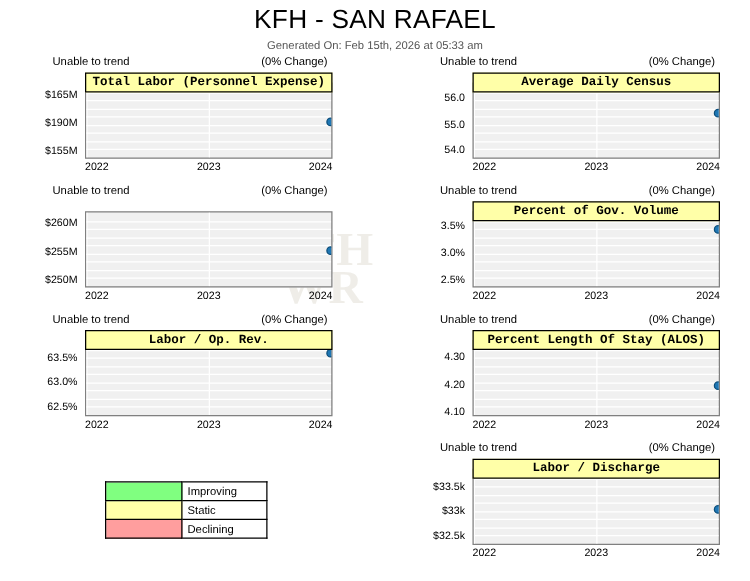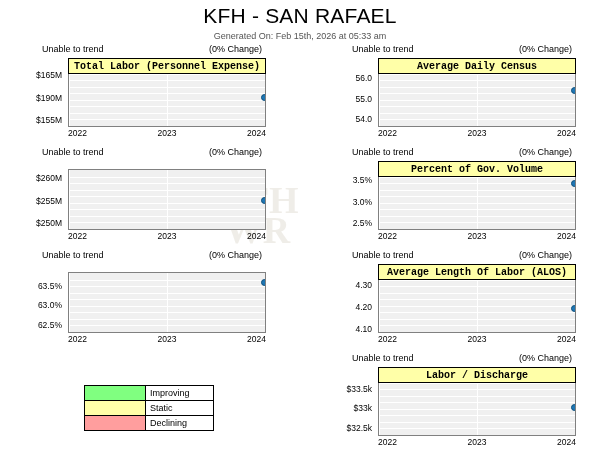--- a/index.html
+++ b/index.html
@@ -318,20 +318,21 @@
         <div class="xlabel" style="left: 0%; transform: translateX(0px);">2022</div>
         <div class="xlabel" style="left: 50%;">2023</div>
         <div class="xlabel" style="left: 100%; transform: translateX(-100%);">2024</div>
       </div>
     </div>
     <div class="panel" style="left: 14px; top: 206px;">
       <div class="panel-head">
         <span class="trend">Unable to trend</span>
         <span class="change">(0% Change)</span>
       </div>
+      <div class="titlebox">Labor / Op. Rev.</div>
       <div class="plotwrap">
         <div class="plot">
           <div class="gridline" style="top: 11.1111%;"></div>
           <div class="gridline" style="top: 22.2222%;"></div>
           <div class="gridline" style="top: 33.3333%;"></div>
           <div class="gridline" style="top: 44.4444%;"></div>
           <div class="gridline" style="top: 55.5556%;"></div>
           <div class="gridline" style="top: 66.6667%;"></div>
           <div class="gridline" style="top: 77.7778%;"></div>
           <div class="gridline" style="top: 88.8889%;"></div>
@@ -350,21 +351,21 @@
         <div class="xlabel" style="left: 0%; transform: translateX(0px);">2022</div>
         <div class="xlabel" style="left: 50%;">2023</div>
         <div class="xlabel" style="left: 100%; transform: translateX(-100%);">2024</div>
       </div>
     </div>
     <div class="panel" style="left: 324px; top: 206px;">
       <div class="panel-head">
         <span class="trend">Unable to trend</span>
         <span class="change">(0% Change)</span>
       </div>
-      <div class="titlebox">Average Length Of Labor (ALOS)</div>
+      <div class="titlebox">Percent Length Of Stay (ALOS)</div>
       <div class="plotwrap">
         <div class="plot">
           <div class="gridline" style="top: 11.1111%;"></div>
           <div class="gridline" style="top: 22.2222%;"></div>
           <div class="gridline" style="top: 33.3333%;"></div>
           <div class="gridline" style="top: 44.4444%;"></div>
           <div class="gridline" style="top: 55.5556%;"></div>
           <div class="gridline" style="top: 66.6667%;"></div>
           <div class="gridline" style="top: 77.7778%;"></div>
           <div class="gridline" style="top: 88.8889%;"></div>

